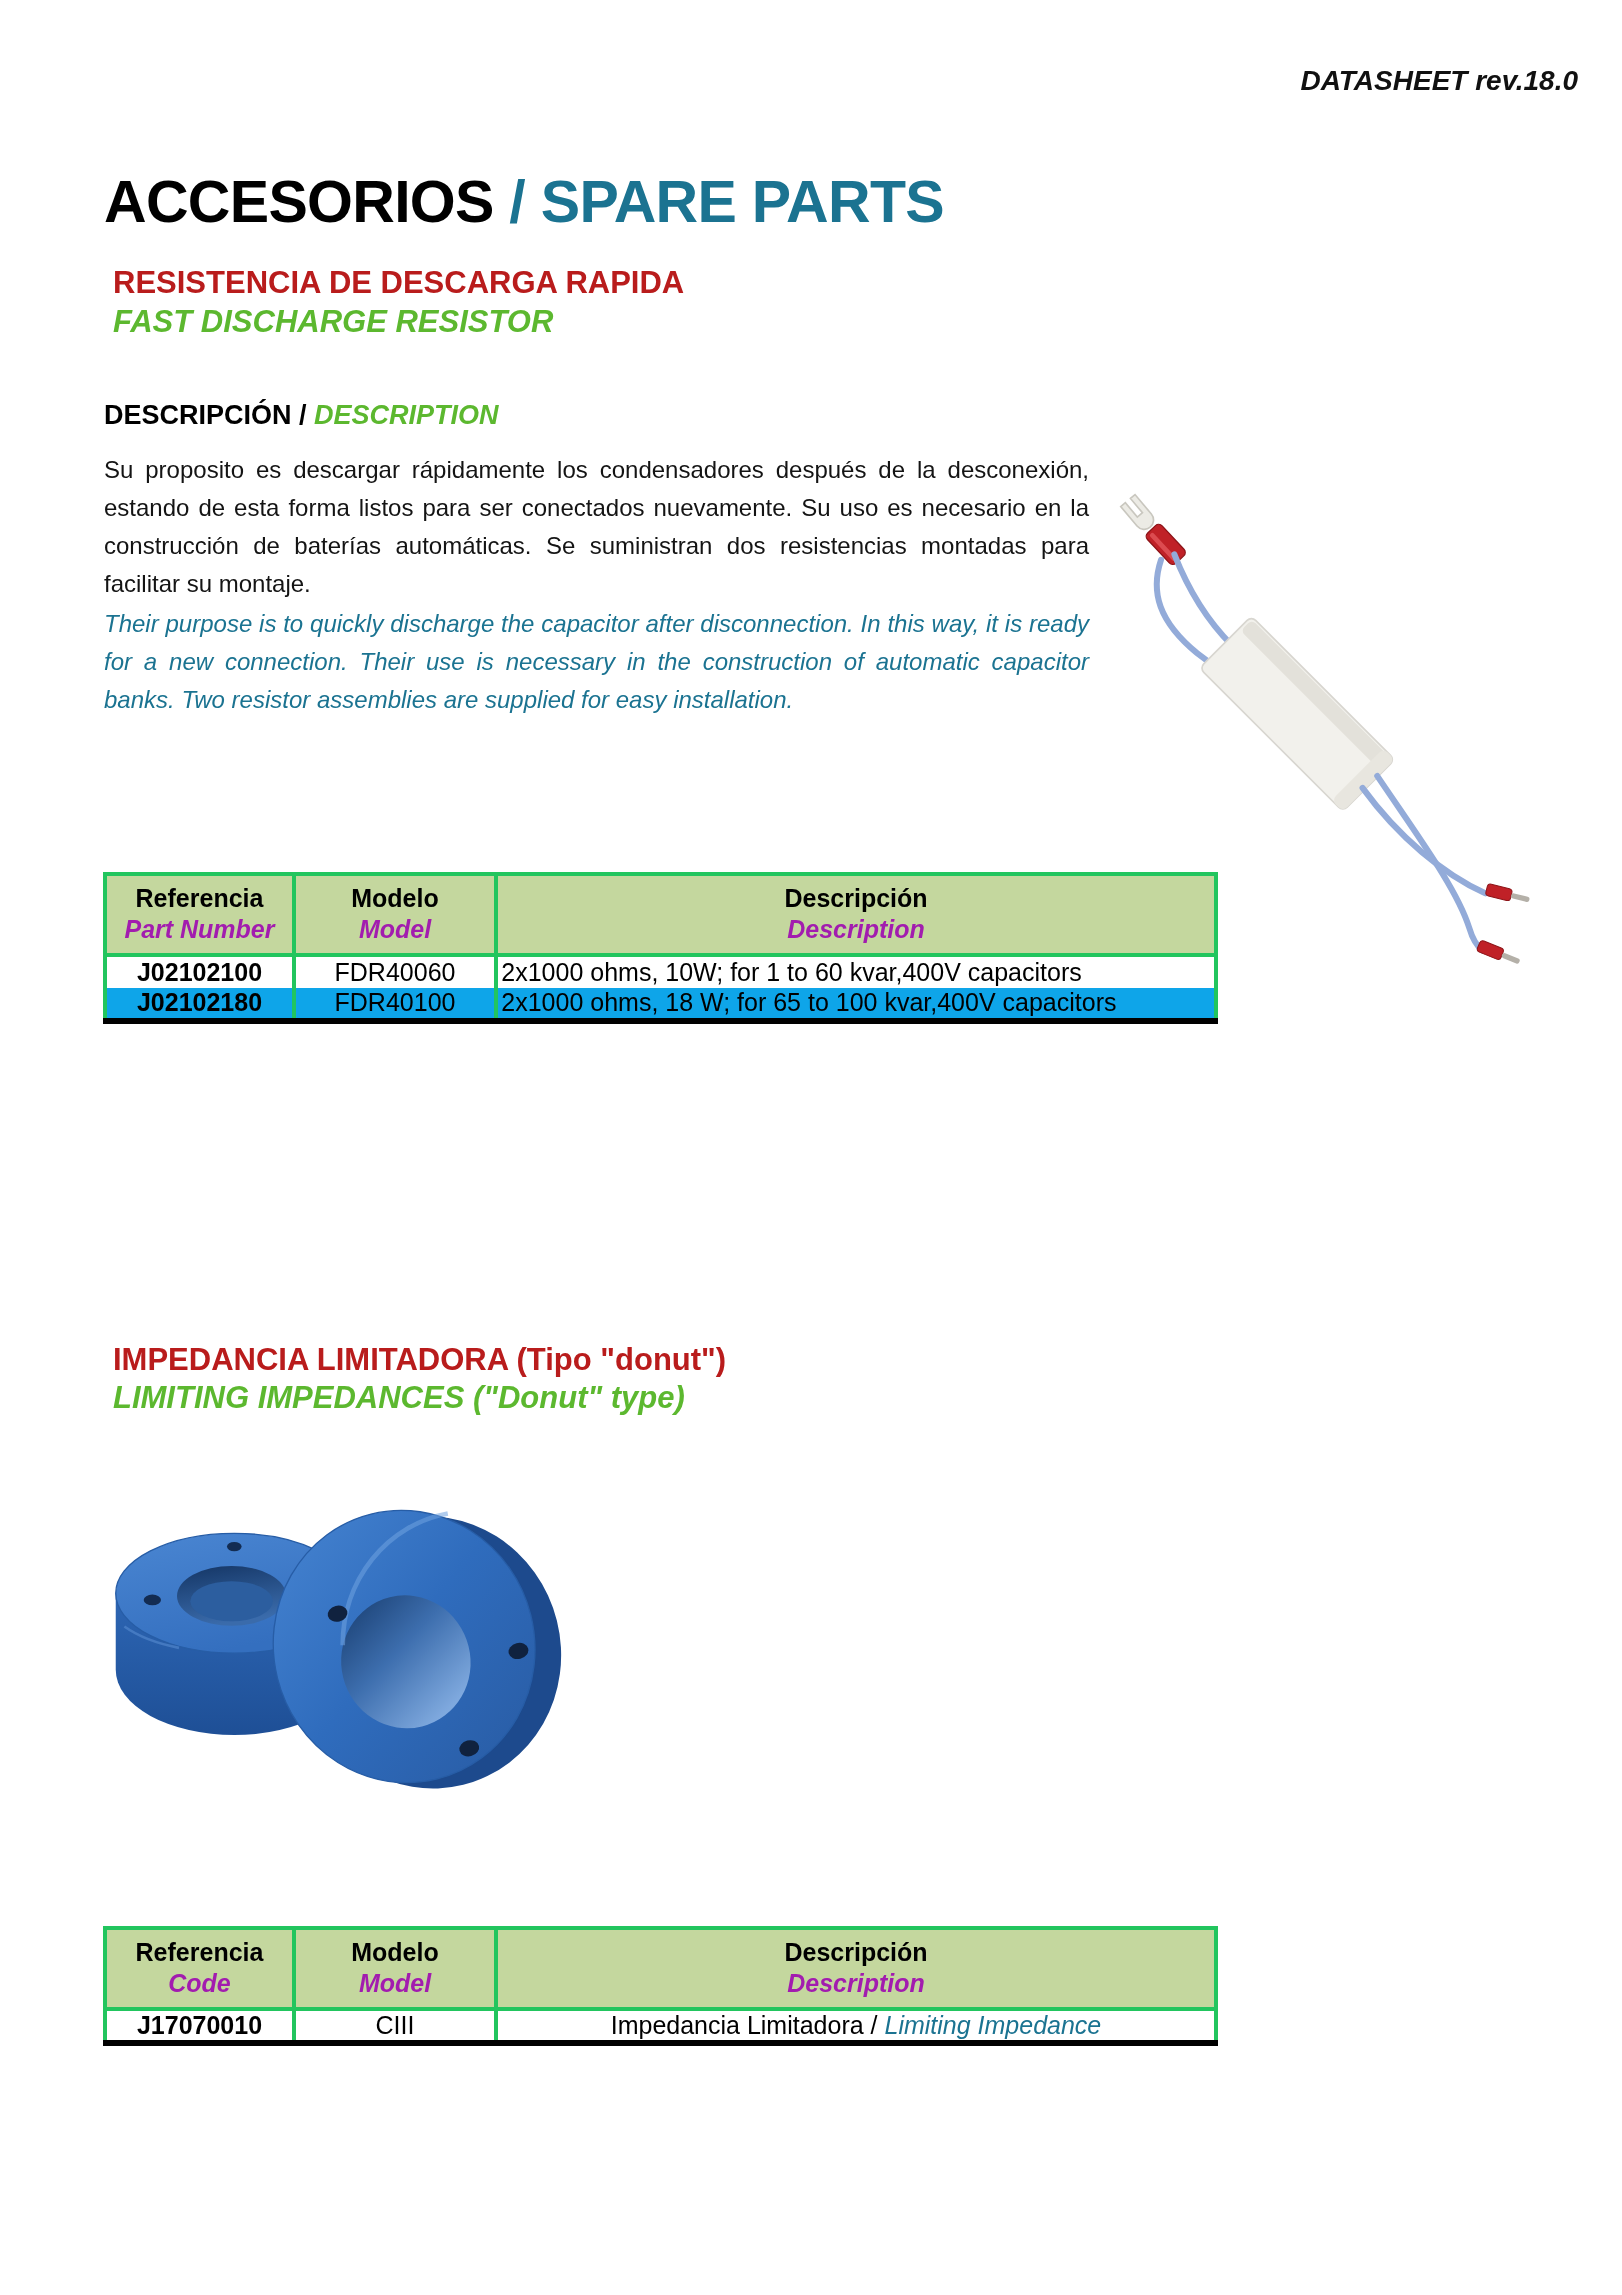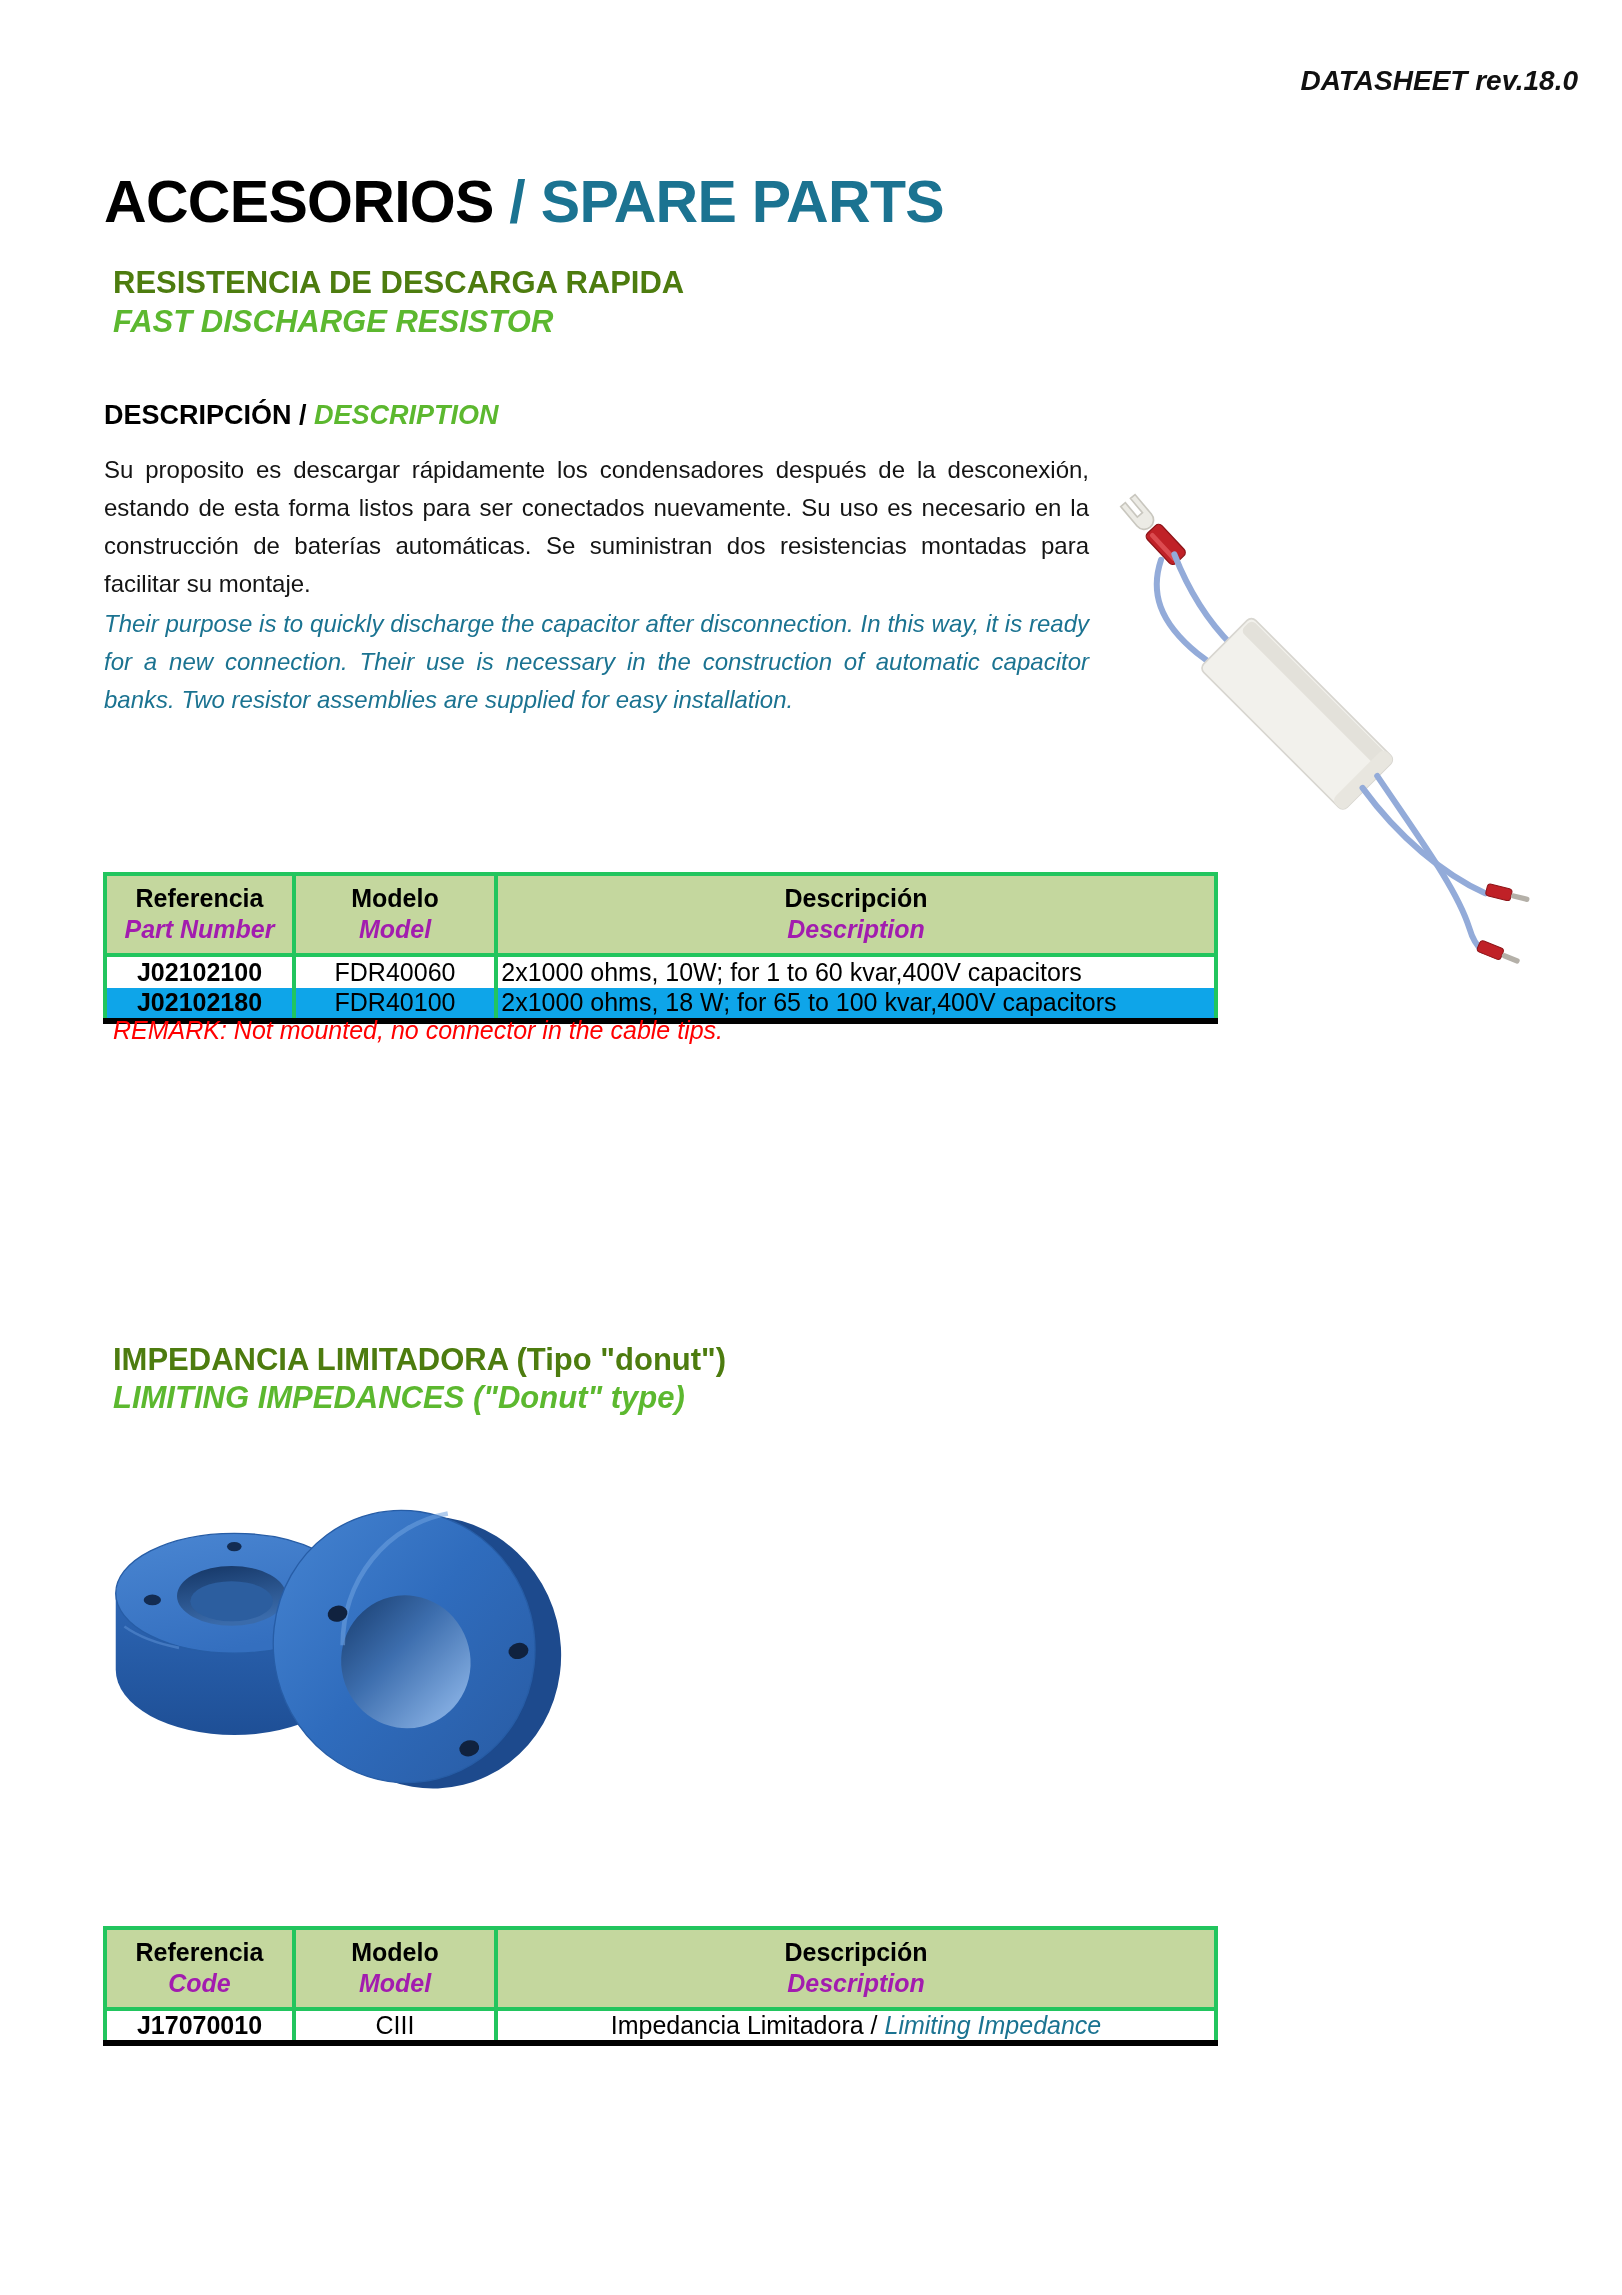--- a/index.html
+++ b/index.html
@@ -15,21 +15,21 @@
 
   
   .rev { top:65px; right:40px; font-size:28px; font-weight:bold; font-style:italic; color:#111; }
 
   
   .main-title { left:100px; top:168px; font-size:59px; font-weight:bold; letter-spacing:-0.7px; white-space:nowrap; }
   .main-title .t-es { color:#000; }
   .main-title .t-en { color:#1b7391; }
 
   
-  .sec-title-es { font-size:31px; font-weight:bold; color:#4d7c0f; white-space:nowrap;text-align:center; }
+  .sec-title-es { font-size:31px; font-weight:bold; color:#b91c1c; white-space:nowrap;text-align:center; }
   .sec-title-en { font-size:31px; font-weight:bold; font-style:italic; color:#5cb82f; white-space:nowrap; }
   .s1-es { left:109px; top:265px; }
   .s1-en { left:109px; top:304px; }
   .s2-es { left:109px; top:1342px; }
   .s2-en { left:109px; top:1380px; }
 
   
   .desc-label { left:100px; top:400px; font-size:27px; font-weight:bold; white-space:nowrap; }
   .desc-label .dl-es { color:#000; }
   .desc-label .dl-sep { color:#000; font-weight:bold; }
@@ -142,21 +142,20 @@
       <td class="cell-desc-left">2x1000 ohms, 10W; for 1 to 60 kvar,400V capacitors</td>
     </tr>
     <tr class="body-row row-alt">
       <td class="cell-ref">J02102180</td>
       <td>FDR40100</td>
       <td class="cell-desc-left small-desc">2x1000 ohms, 18 W; for 65 to 100 kvar,400V capacitors</td>
     </tr>
   </tbody>
     </table>
 
-  <div class="abs z-txt remark">REMARK: Not mounted, no connector in the cable tips.</div>
 
   <div class="abs z-txt sec-title-es s2-es">IMPEDANCIA LIMITADORA (Tipo "donut")</div>
   <div class="abs z-txt sec-title-en s2-en">LIMITING IMPEDANCES ("Donut" type)</div>
 
   <svg class="abs z-img" style="left:100px; top:1500px;" width="467" height="313" viewBox="0 0 700 470" aria-hidden="true">
     <defs>
       <linearGradient id="sideGrad" x1="0" y1="0" x2="0" y2="1">
         <stop offset="0" stop-color="#2d66b4"></stop>
           <stop offset="1" stop-color="#1e4f96"></stop>
       </linearGradient>

